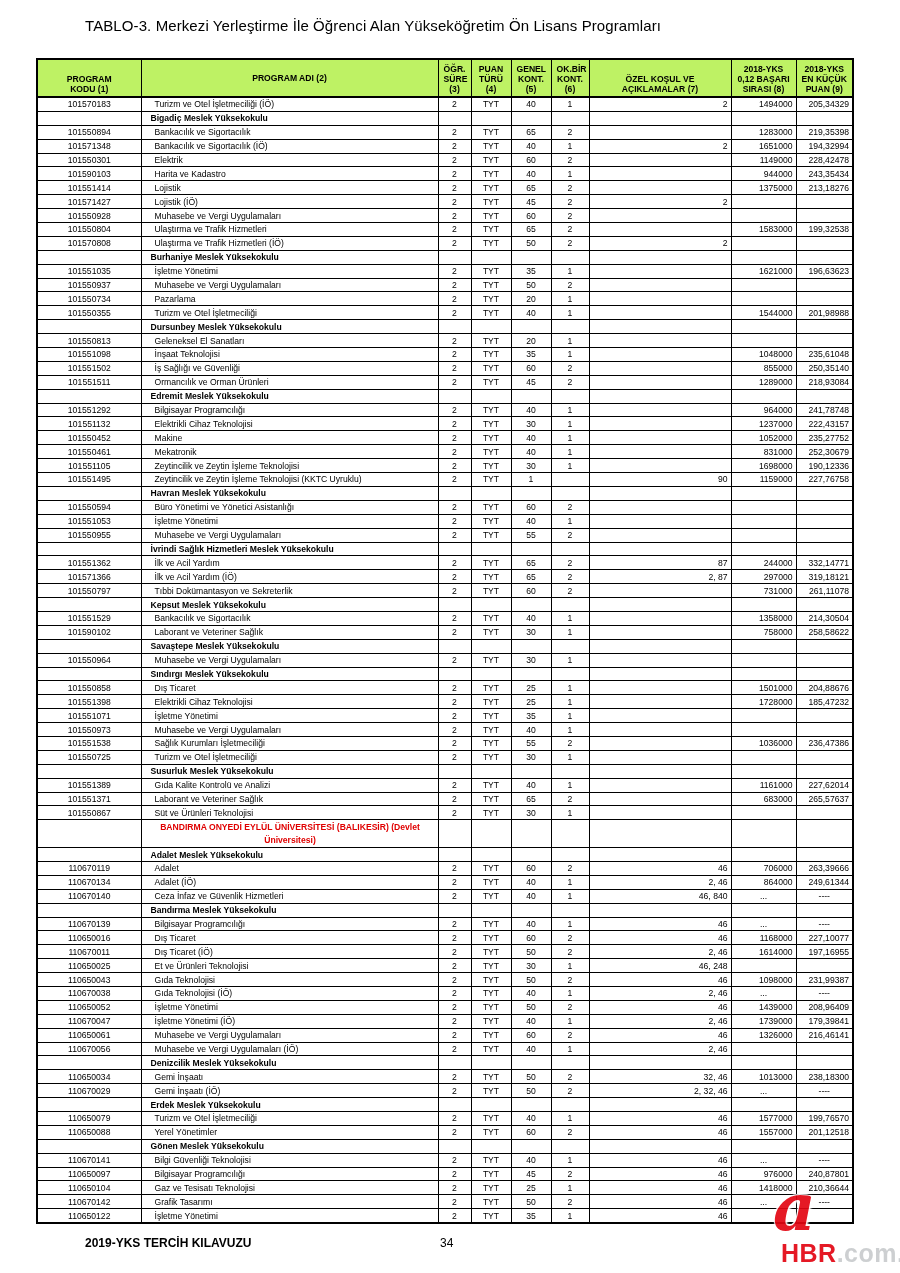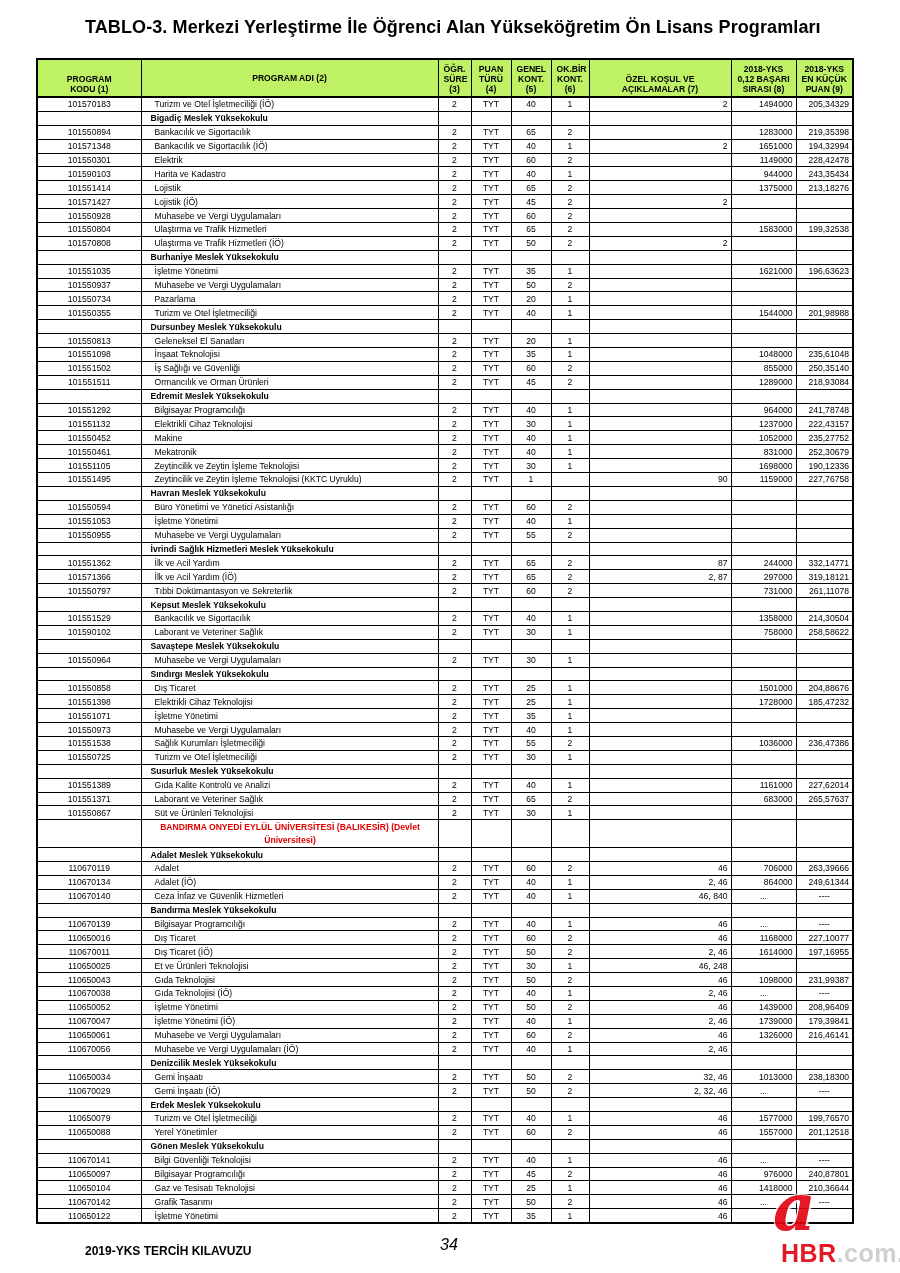--- a/index.html
+++ b/index.html
@@ -6,21 +6,21 @@
   body {
     width:900px; height:1273px;
     background:#ffffff;
     font-family:"Liberation Sans", sans-serif;
     position:relative;
     color:#000;
     overflow:hidden;
   }
   .page-title {
     position:absolute; left:85px; top:17px;
-    font-size:18px; font-weight:bold; letter-spacing:0.1px;
+    font-size:15px; font-weight:normal; letter-spacing:0.1px;
   }
   .yks-table {
     position:absolute; left:36px; top:58px;
     width:816px;
     border-collapse:collapse;
     table-layout:fixed;
     border:2px solid #000;
   }
   .yks-table th, .yks-table td {
     border:1px solid #000;
@@ -59,26 +59,25 @@
     font-weight:bold; padding-left:9px;
   }
   .row-university td { height:26.8px; }
   .row-university .col-adi {
     font-weight:bold; color:#e00000;
     white-space:normal; line-height:12.5px;
     padding-left:4px; vertical-align:middle;text-align:center;
   }
   .footer-guide {
     position:absolute; left:85px; top:1236px;
-    font-size:12px; font-weight:bold;margin-top:8px;
+    font-size:12px; font-weight:bold;
   }
   .footer-page {
     position:absolute; left:440px; top:1236px;
-    font-size:16px;
-    font-style:italic;
+    font-size:12px;
   }
   .watermark {
     position:absolute; left:735px; top:1182px;
     width:165px; height:91px;
     z-index:5; pointer-events:none;
     opacity:0.92;
   }
   .wm-logo {
     position:absolute; left:38px; top:-8px;
     font-family:"DejaVu Serif", serif;

